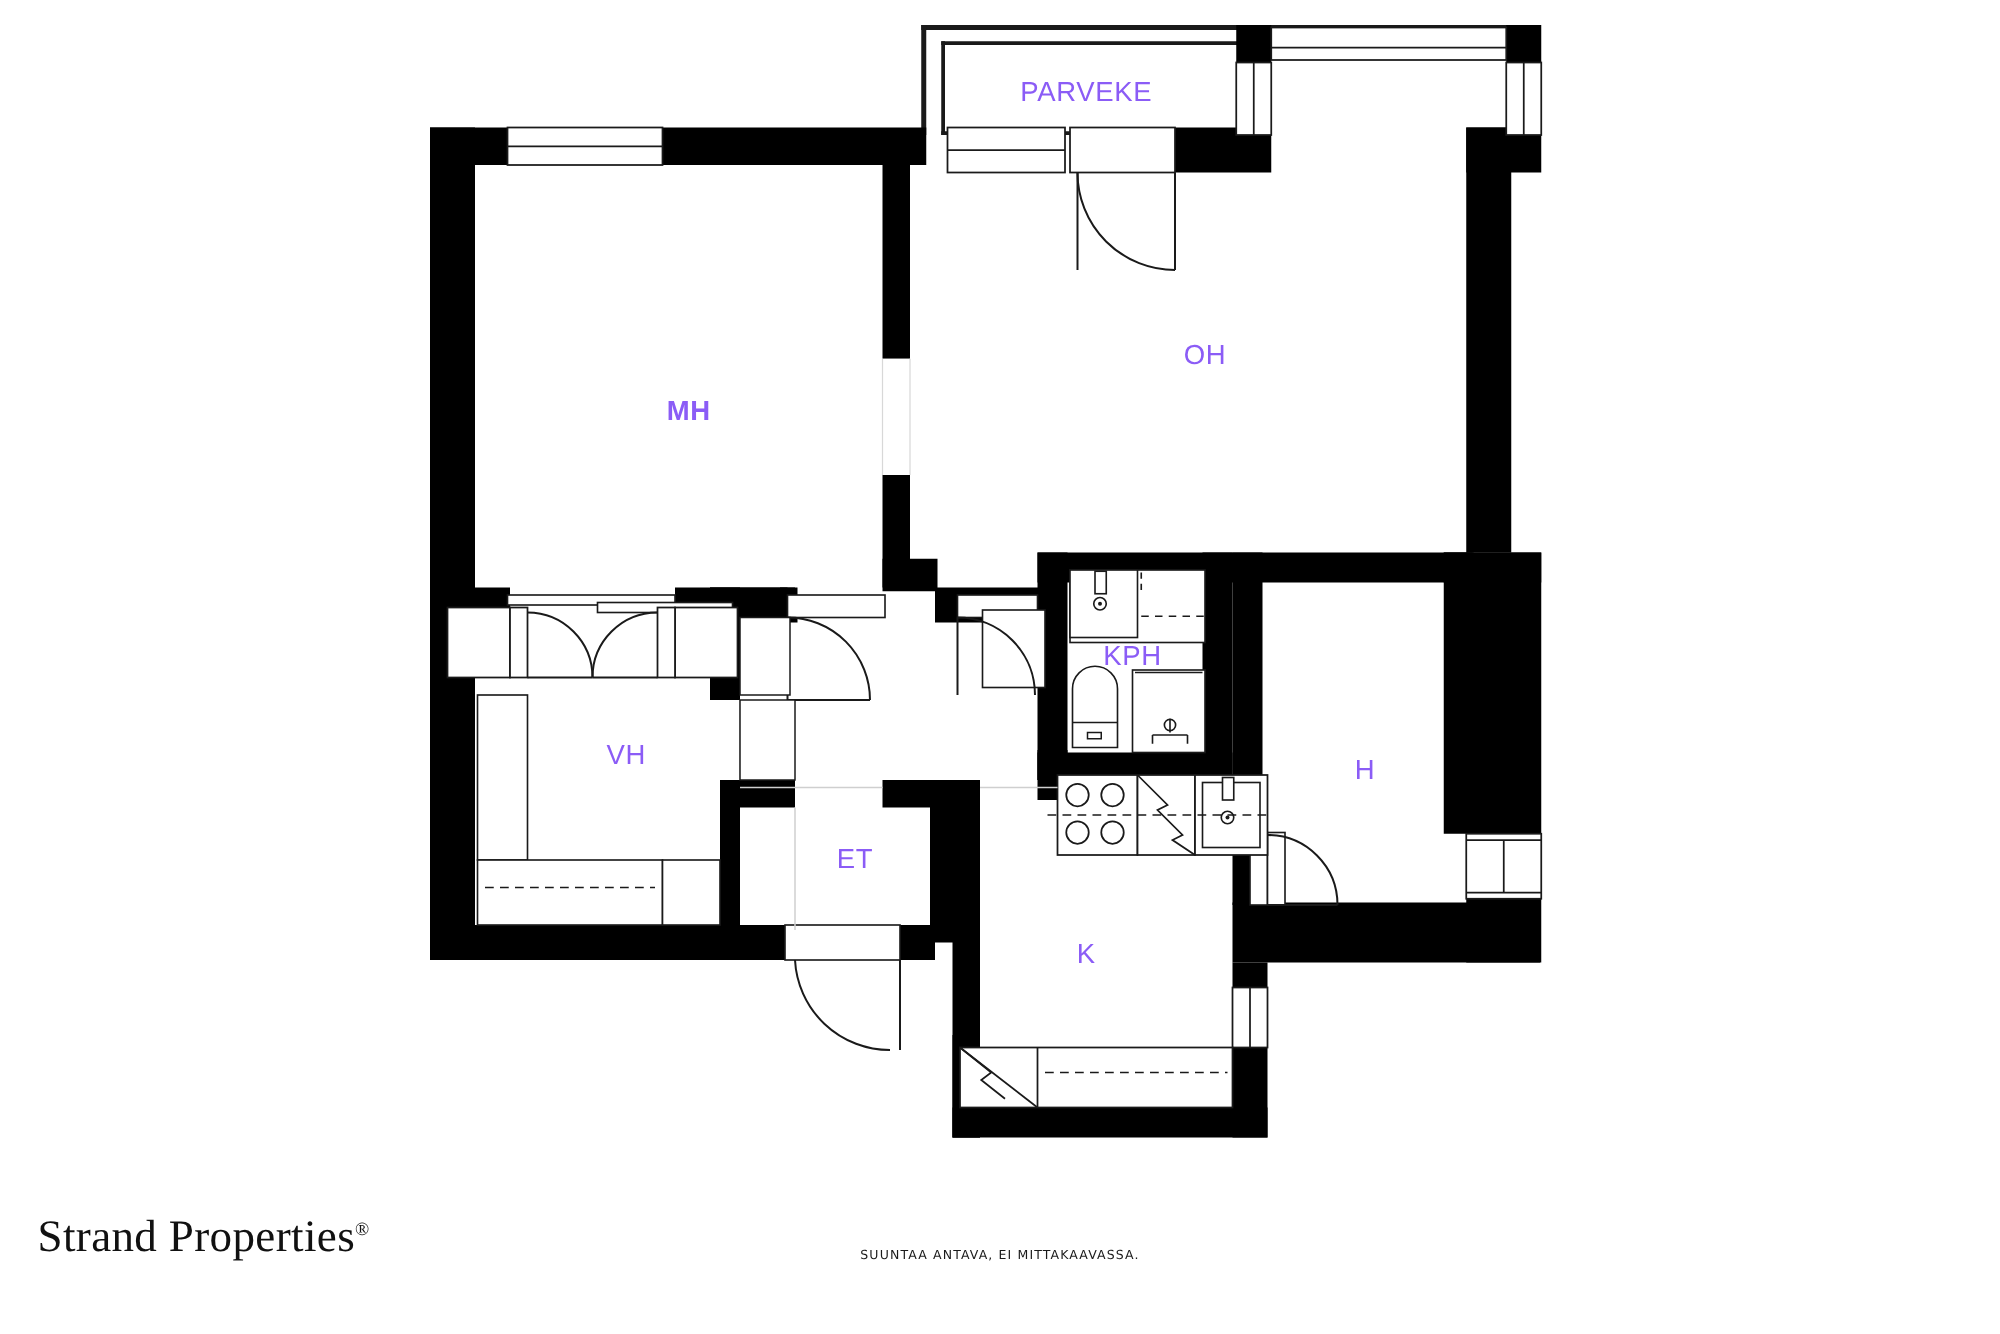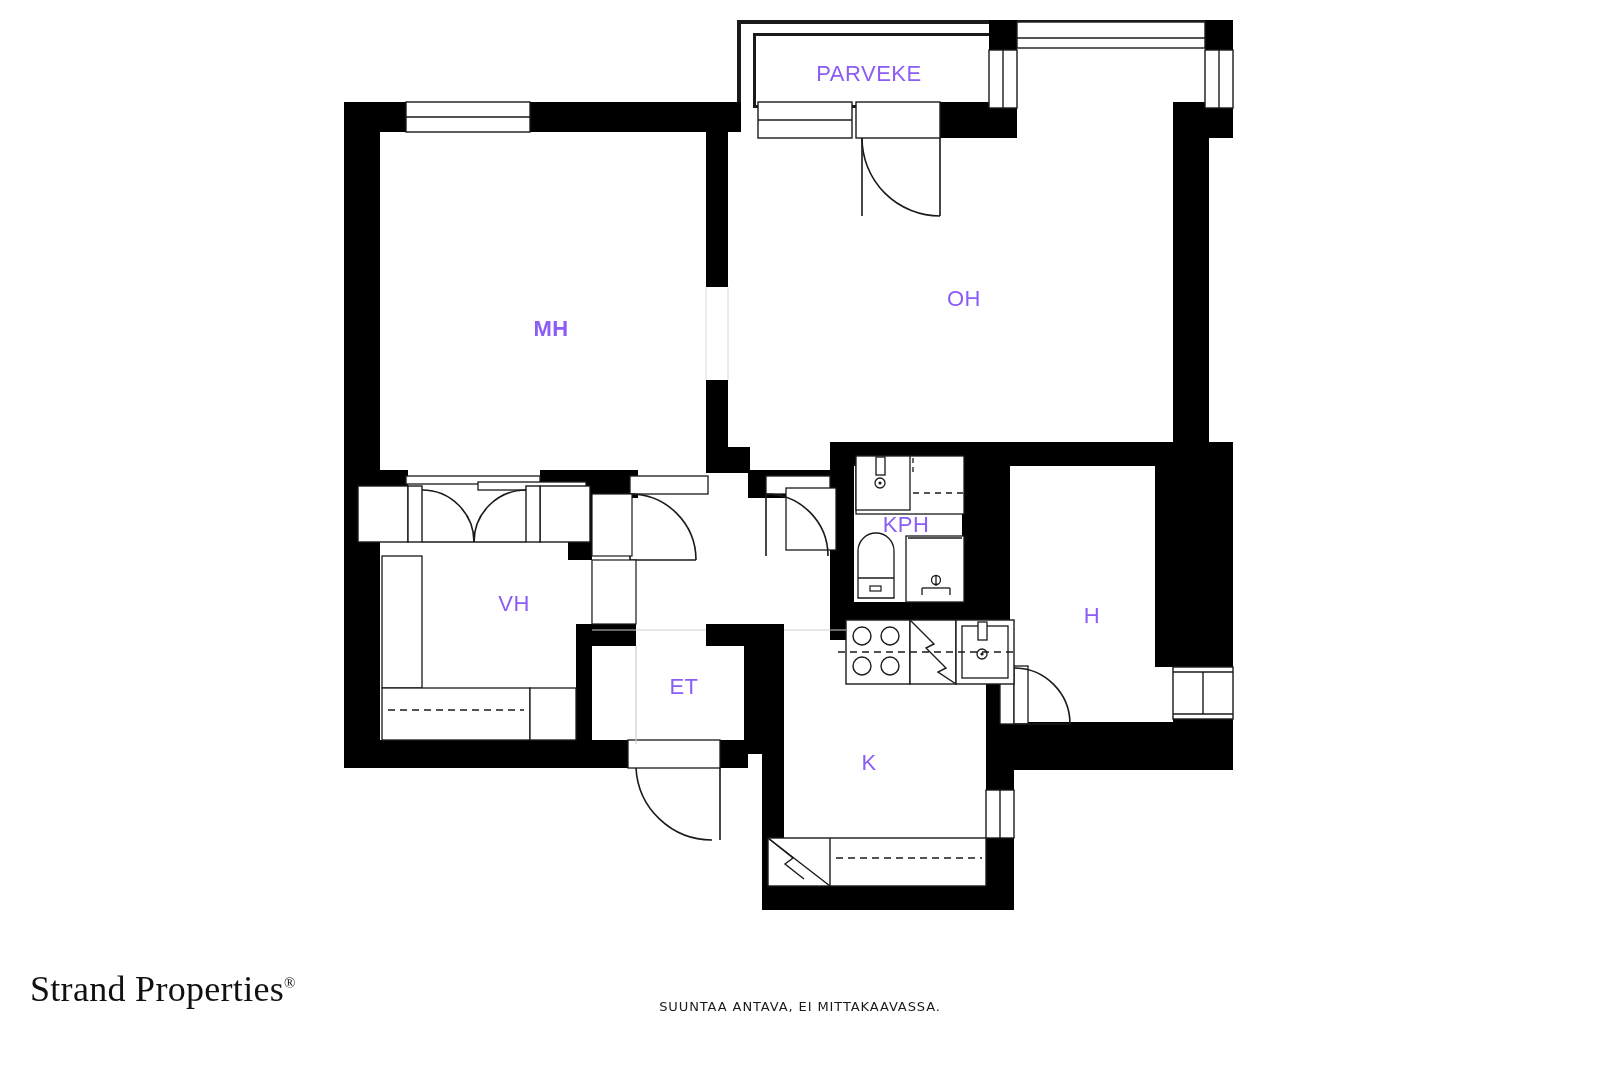--- a/index.html
+++ b/index.html
@@ -36,21 +36,21 @@
     font-size: 15px;
     vertical-align: super;
   }
   .disclaimer {
     position: absolute;
     left: 0;
     top: 999px;
     width: 1600px;
     text-align: center;
     font-family: "DejaVu Sans", sans-serif;
-    font-size: 13px;
+    font-size: 10px;
     letter-spacing: 0.9px;
     color: #1a1a1a;
   }
   .room-label {
     position: absolute;
     font-family: "Liberation Sans", sans-serif;
     font-size: 22px;
     color: #8b5cf6;
     transform: translate(-50%, -50%);
     white-space: nowrap;
@@ -310,22 +310,22 @@
 
   <g>
     <rect x="592" y="494" width="40" height="62" fill="#ffffff" stroke="#1a1a1a" stroke-width="1.2"></rect>
     <rect x="592" y="560" width="44" height="64" fill="#ffffff" stroke="#1a1a1a" stroke-width="1.2"></rect>
   </g>
 
 </svg>
 
 <div class="room-label" style="left:869px; top:74px;">PARVEKE</div>
 <div class="room-label" style="left:551px; top:329px;font-weight:bold;">MH</div>
-<div class="room-label" style="left:964px; top:299px;">OH</div>
+<div class="room-label" style="left:964px; top:284px;">OH</div>
 <div class="room-label" style="left:906px; top:525px;">KPH</div>
 <div class="room-label" style="left:1092px; top:616px;">H</div>
-<div class="room-label" style="left:514px; top:604px;">VH</div>
+<div class="room-label" style="left:501px; top:604px;">VH</div>
 <div class="room-label" style="left:684px; top:687px;">ET</div>
 <div class="room-label" style="left:869px; top:763px;">K</div>
 
 <div class="brand-logo"><span>Strand Properties</span><span class="reg">®</span></div>
 
 <div class="disclaimer">SUUNTAA ANTAVA, EI MITTAKAAVASSA.</div>
 
 </body></html>

